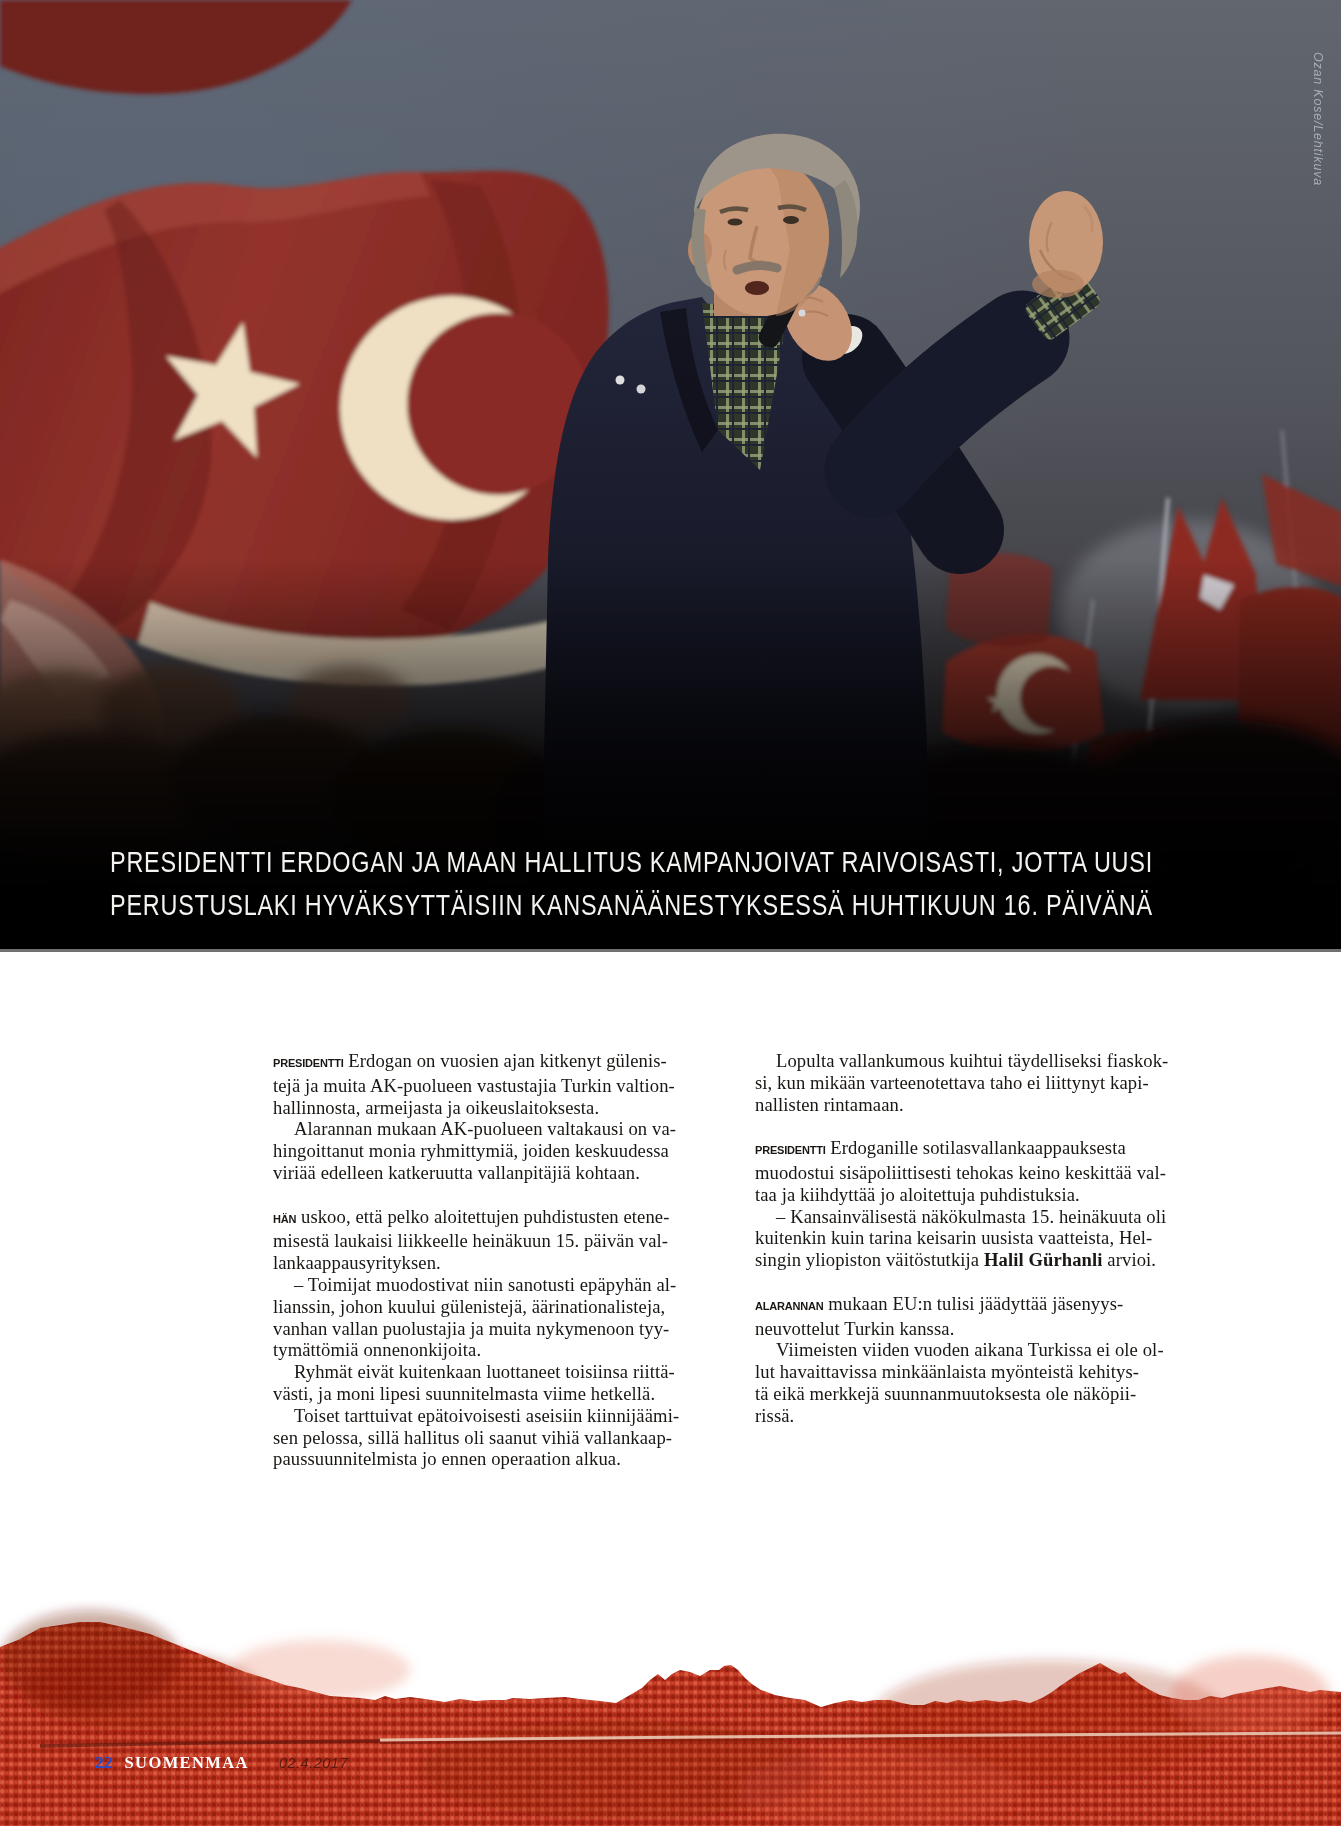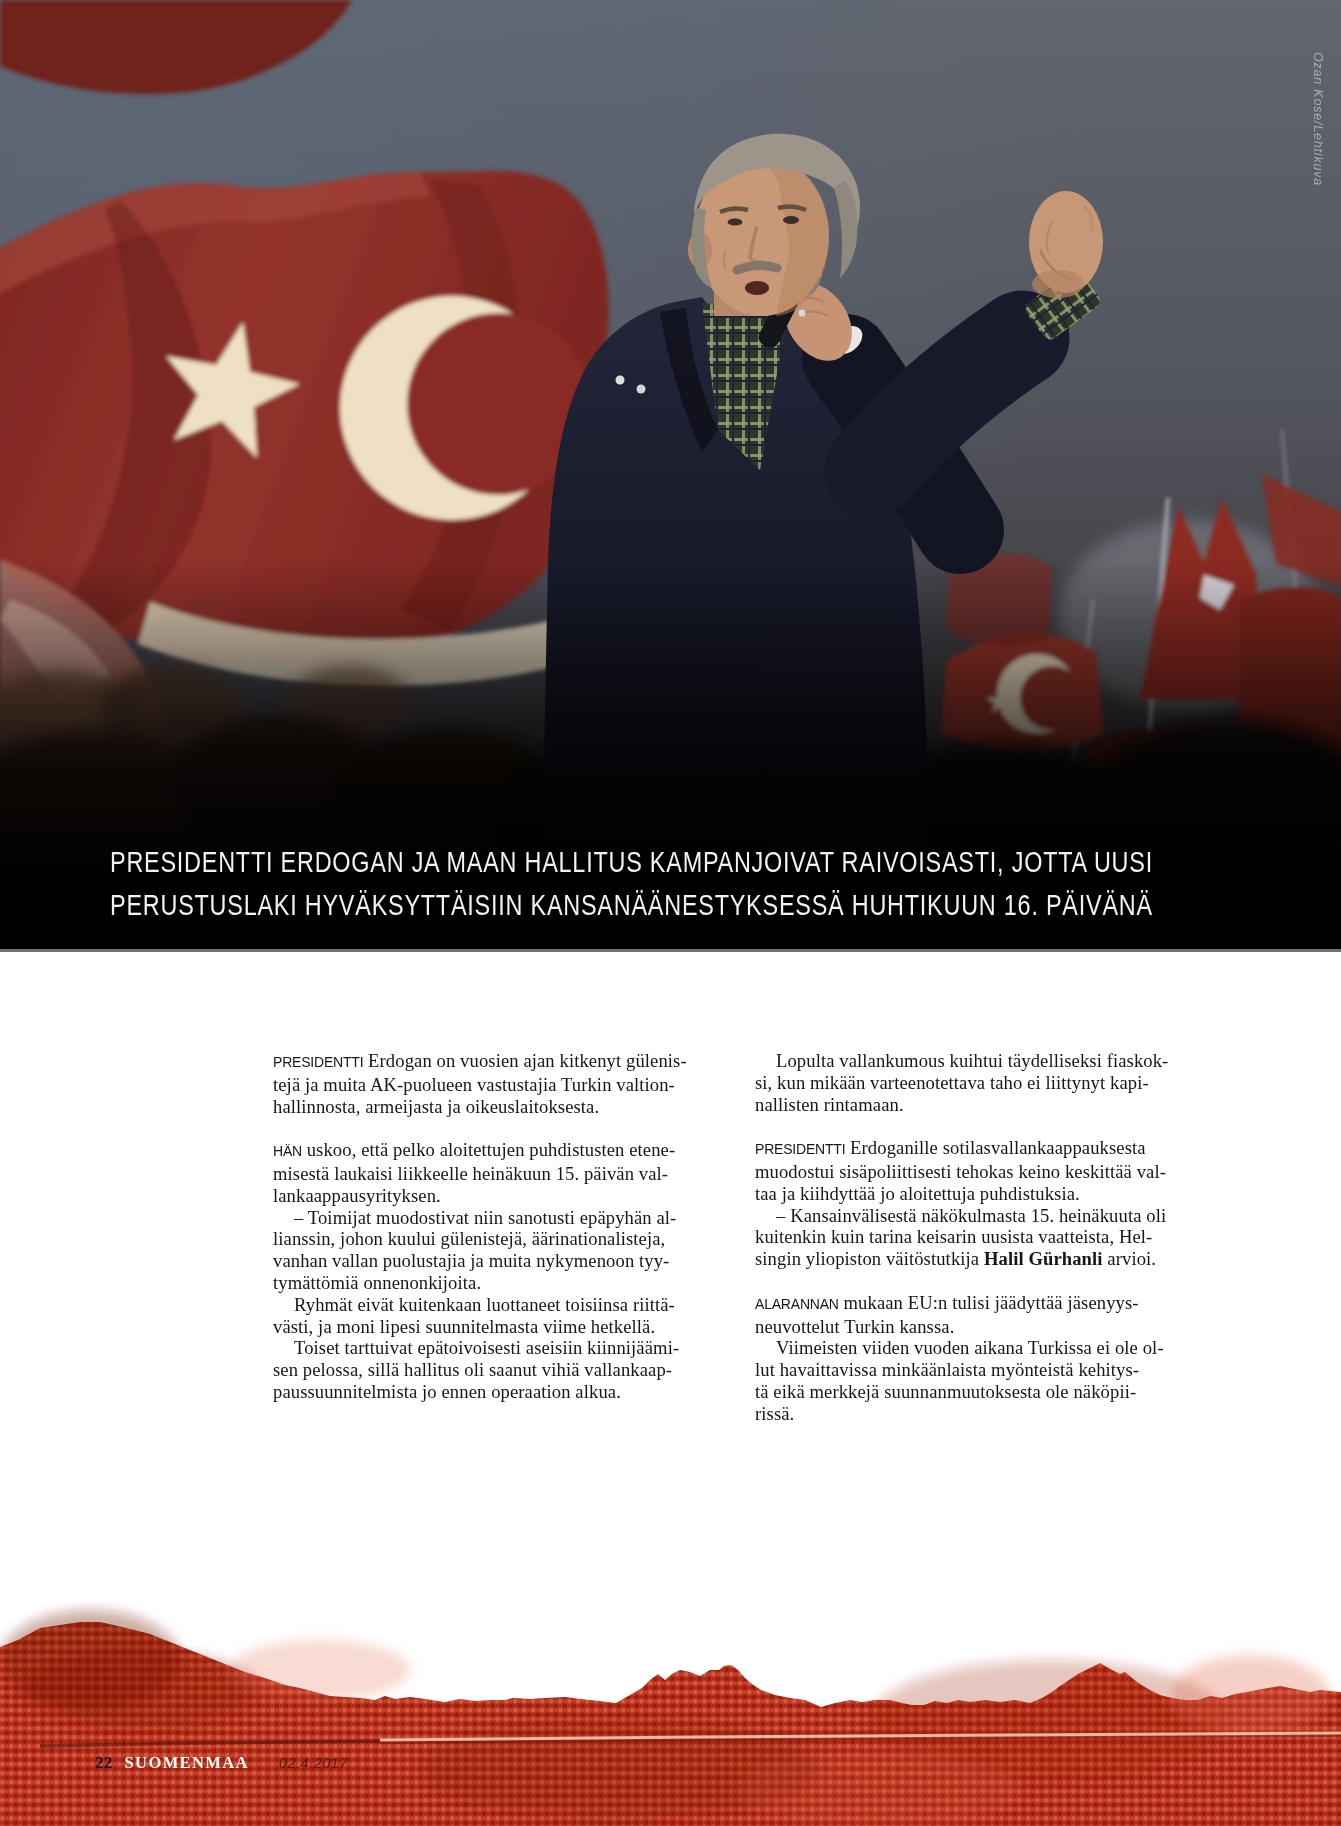--- a/index.html
+++ b/index.html
@@ -21,30 +21,30 @@
 
   
   .article{position:absolute;left:273px;top:1050px;width:922px;}
   .col{position:absolute;top:0;width:440px;}
   .col-left{left:0;}
   .col-right{left:482px;}
   p.para{margin:0;font-size:18.6px;line-height:21.8px;color:#191613;
          white-space:pre-line;letter-spacing:0.1px;}
   p.indent{text-indent:21px;}
   p.gap{margin-top:21.8px;}
-  span.lead{font-family:"Liberation Sans",sans-serif;font-weight:400;
-            font-size:14px;letter-spacing:-0.2px;}
+  span.lead{font-family:"Liberation Sans",sans-serif;font-weight:700;
+            font-size:11px;letter-spacing:-0.2px;}
   span.boldserif{font-weight:700;}
   span.normal{font-weight:400;}
 
   
   .footer-band{position:absolute;left:0;top:1600px;width:1341px;height:226px;}
   .band-svg{position:absolute;left:0;top:0;display:block;}
   .footer-meta{position:absolute;left:95px;top:152px;white-space:nowrap;}
-  .pagenum{font-family:"Liberation Serif",serif;font-weight:700;font-size:17.5px;color:#0f172a;}
+  .pagenum{font-family:"Liberation Serif",serif;font-weight:700;font-size:17.5px;color:#1d4ed8;}
   .magname{font-family:"Liberation Serif",serif;font-weight:700;font-size:16.5px;
            color:#ffffff;letter-spacing:1.4px;margin-left:8px;}
   .issuedate{font-family:"Liberation Sans",sans-serif;font-style:italic;font-size:14.5px;
              color:#4a140c;opacity:0.85;margin-left:26px;letter-spacing:0.5px;}
 </style>
 </head>
 <body>
 
 <div class="page">
 
@@ -200,20 +200,23 @@
       <div class="cap-line">PERUSTUSLAKI HYVÄKSYTTÄISIIN KANSANÄÄNESTYKSESSÄ HUHTIKUUN 16. PÄIVÄNÄ</div>
     </div>
     <div class="credit">Ozan Kose/Lehtikuva</div>
   </div>
 
   <div class="article">
     <div class="col col-left">
         <p class="para"><span class="lead">PRESIDENTTI</span><span class="normal"> Erdogan on vuosien ajan kitkenyt gülenis-
 tejä ja muita AK-puolueen vastustajia Turkin valtion-
 hallinnosta, armeijasta ja oikeuslaitoksesta.</span></p>
+        <p class="para indent"><span class="normal">Alarannan mukaan AK-puolueen valtakausi on va-
+hingoittanut monia ryhmittymiä, joiden keskuudessa
+viriää edelleen katkeruutta vallanpitäjiä kohtaan.</span></p>
         <p class="para gap"><span class="lead">HÄN</span><span class="normal"> uskoo, että pelko aloitettujen puhdistusten etene-
 misestä laukaisi liikkeelle heinäkuun 15. päivän val-
 lankaappausyrityksen.</span></p>
         <p class="para indent"><span class="normal">– Toimijat muodostivat niin sanotusti epäpyhän al-
 lianssin, johon kuului gülenistejä, äärinationalisteja,
 vanhan vallan puolustajia ja muita nykymenoon tyy-
 tymättömiä onnenonkijoita.</span></p>
         <p class="para indent"><span class="normal">Ryhmät eivät kuitenkaan luottaneet toisiinsa riittä-
 västi, ja moni lipesi suunnitelmasta viime hetkellä.</span></p>
         <p class="para indent"><span class="normal">Toiset tarttuivat epätoivoisesti aseisiin kiinnijäämi-

